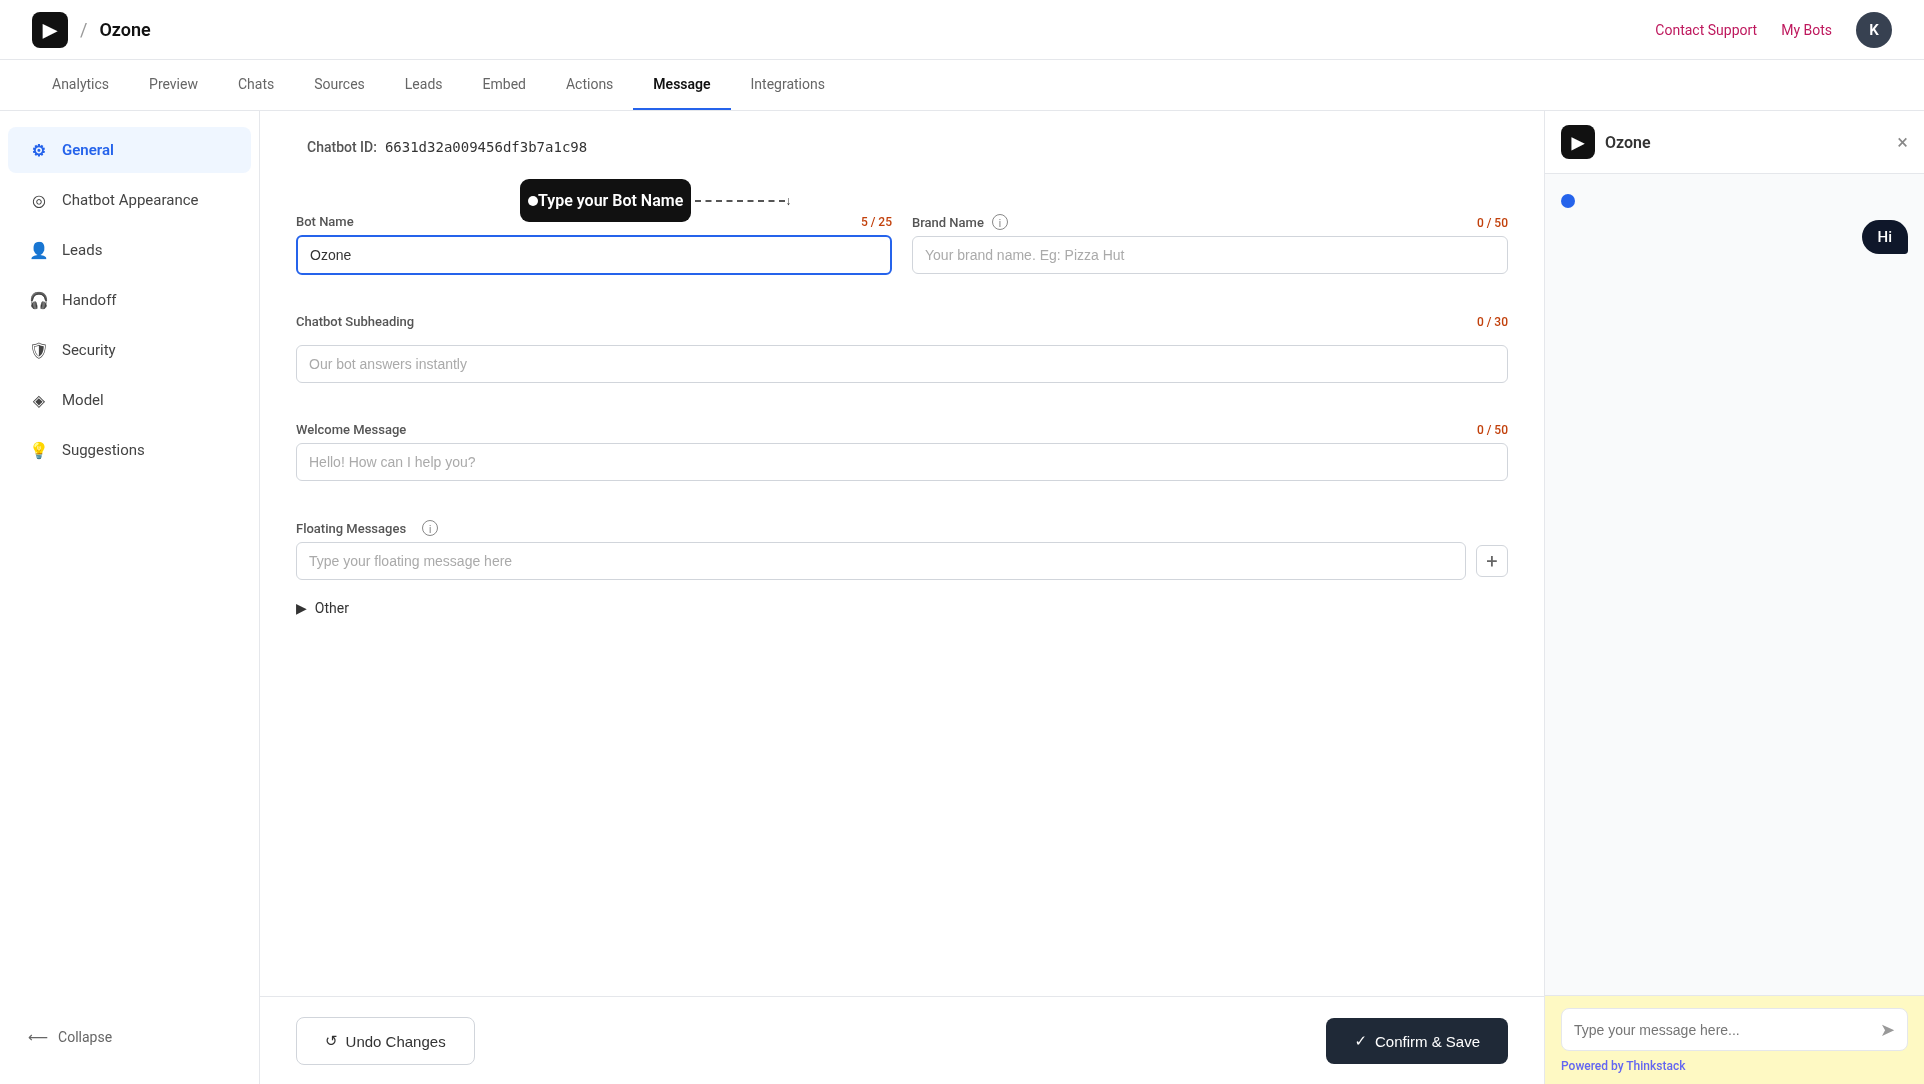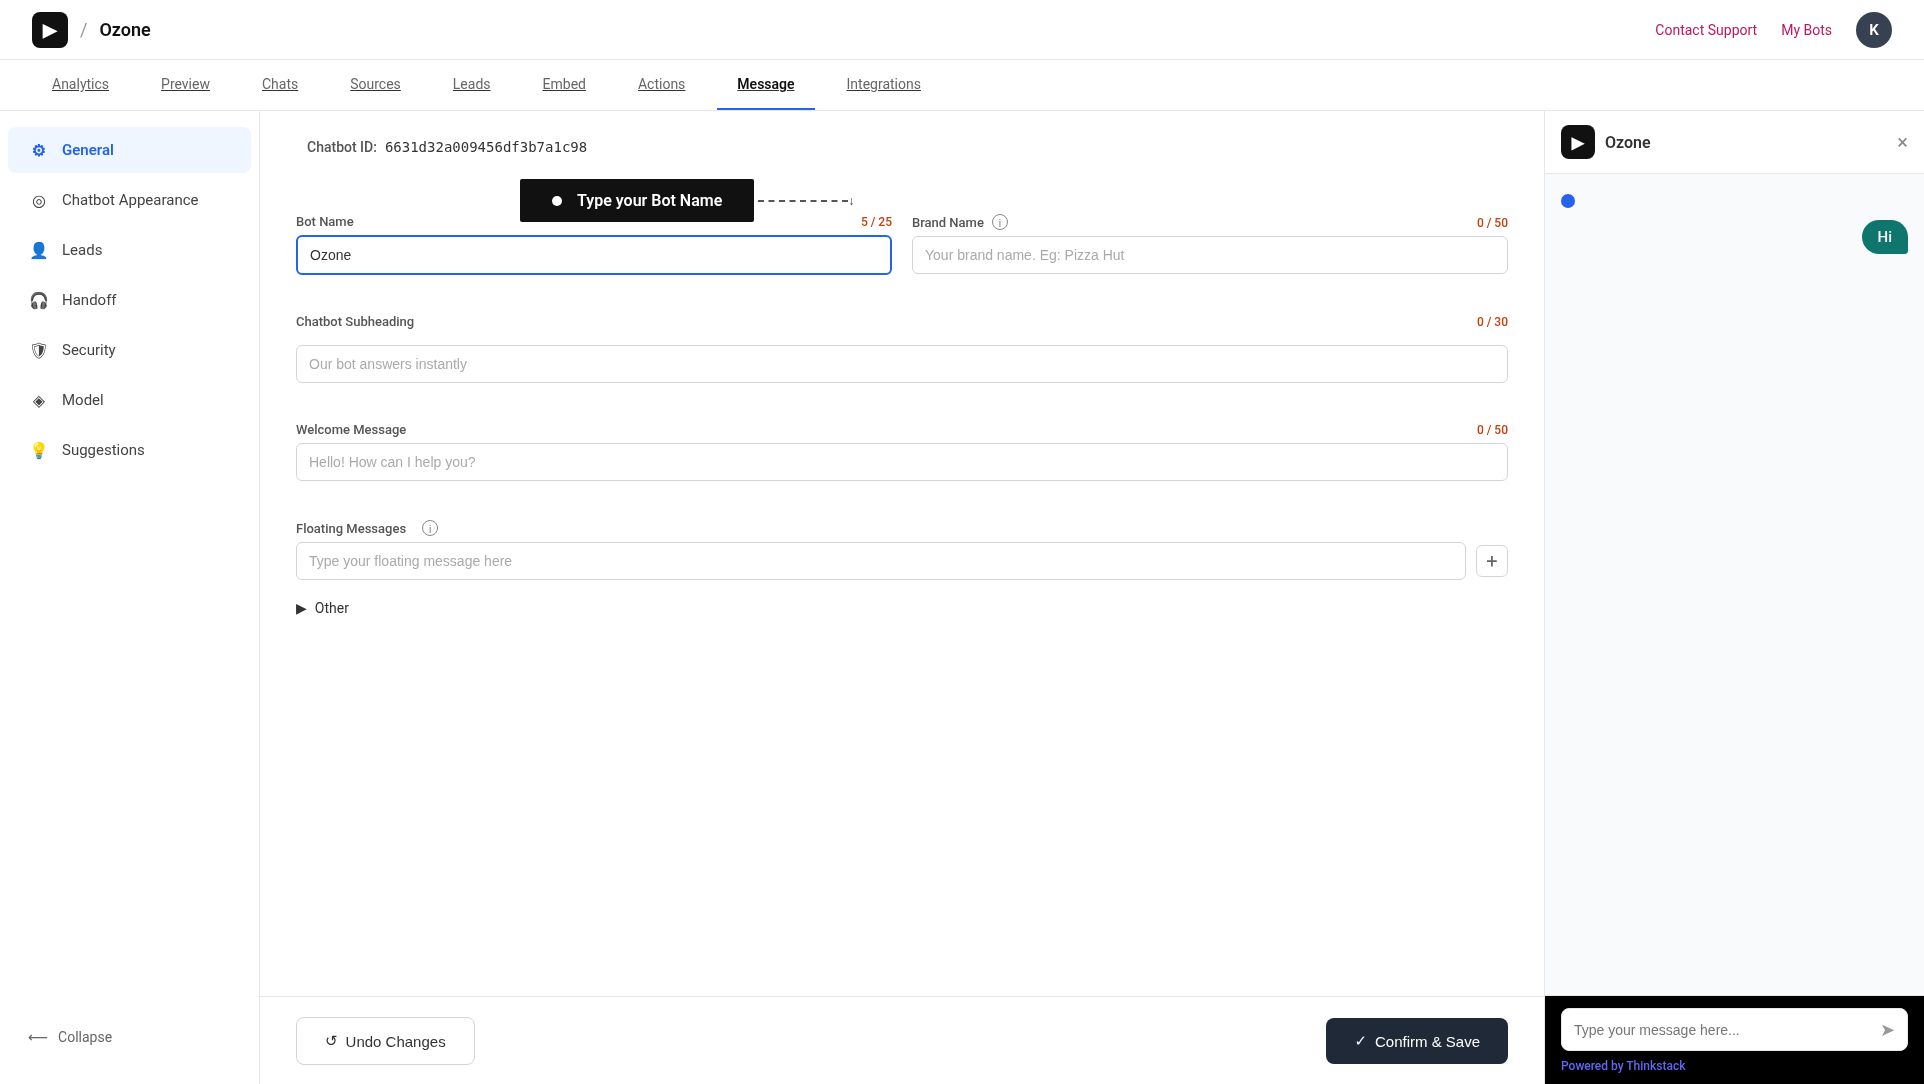--- a/index.html
+++ b/index.html
@@ -25,24 +25,23 @@
     .topbar-right { display: flex; align-items: center; gap: 24px; }
     .topbar-right span { font-size: 14px; color: #be185d; cursor: pointer; }
     .avatar {
       width: 36px; height: 36px; border-radius: 50%; background: #374151;
       display: flex; align-items: center; justify-content: center;
       color: #fff; font-size: 15px; font-weight: 600; cursor: pointer;
     }
 
     
     .tabnav {
-      display: flex; align-items: center; gap: 12px;
+      display: flex; align-items: center; gap: 0;
       padding: 0 32px;
       border-bottom: 1px solid #e5e7eb;
-      text-decoration: underline;
     }
     .tabnav-item {
       padding: 16px 20px; font-size: 14px; color: #666; cursor: pointer;
       border-bottom: 2px solid transparent; white-space: nowrap;
     }
     .tabnav-item.active {
       color: #111; font-weight: 600; border-bottom: 2px solid #2563eb;
     }
 
     
@@ -170,26 +169,26 @@
     .chat-close { font-size: 20px; color: #888; cursor: pointer; }
     .chat-body {
       flex: 1; padding: 20px 16px; display: flex; flex-direction: column; gap: 12px;
     }
     .chat-bubble-bot {
       align-self: flex-start;
       width: 14px; height: 14px; background: #2563eb; border-radius: 50%;
     }
     .chat-bubble-hi {
       align-self: flex-end;
-      background: #0f766e; color: #fff; border-radius: 20px 20px 4px 20px;
+      background: #0f172a; color: #fff; border-radius: 20px 20px 4px 20px;
       padding: 8px 16px; font-size: 15px; font-weight: 500;
     }
     .chat-footer {
       padding: 12px 16px;
-      background: #000000;
+      background: #fef9c3;
       border-top: 1px solid #e5e7eb;
     }
     .chat-input-row {
       display: flex; align-items: center; gap: 8px;
       border: 1px solid #e5e7eb; border-radius: 8px; padding: 10px 12px;
       background: #fff;
     }
     .chat-input {
       flex: 1; border: none; outline: none; font-size: 14px; color: #999;
       background: transparent;
@@ -198,23 +197,23 @@
     .chat-powered {
       font-size: 12px; color: #999; margin-top: 8px;
     }
     .chat-powered span { color: #6366f1; font-weight: 500; }
 
     
     .tooltip-popup {
       position: absolute;
       top: 112px;
       left: 440px;
-      background: #111; color: #fff; border-radius: 2px;
-      padding: 12px 32px; font-size: 16px; font-weight: 600;
-      display: flex; align-items: center; gap: 15px;
+      background: #111; color: #fff; border-radius: 9px;
+      padding: 12px 8px; font-size: 16px; font-weight: 600;
+      display: flex; align-items: center; gap: 0;
       z-index: 100;
       white-space: nowrap;
     }
     .tooltip-dot { width: 10px; height: 10px; background: #fff; border-radius: 50%; }
 
     
     .info-icon {
       width: 16px; height: 16px; border: 1.5px solid #888; border-radius: 50%;
       display: inline-flex; align-items: center; justify-content: center;
       font-size: 11px; color: #888; cursor: pointer; margin-left: 4px;

